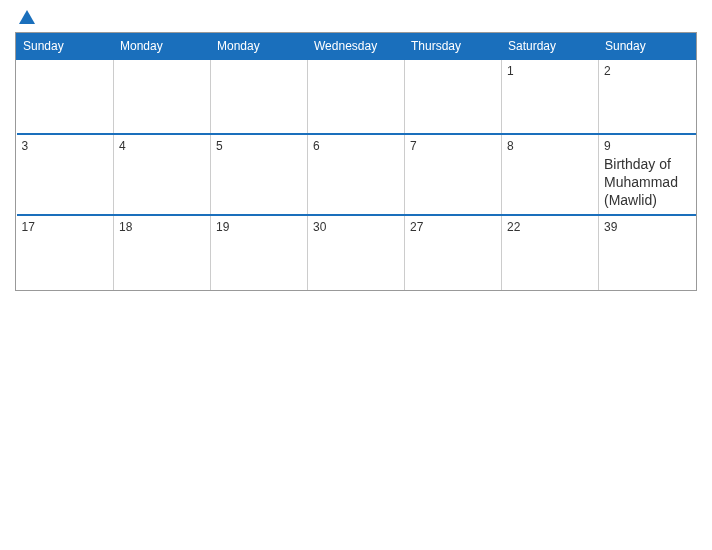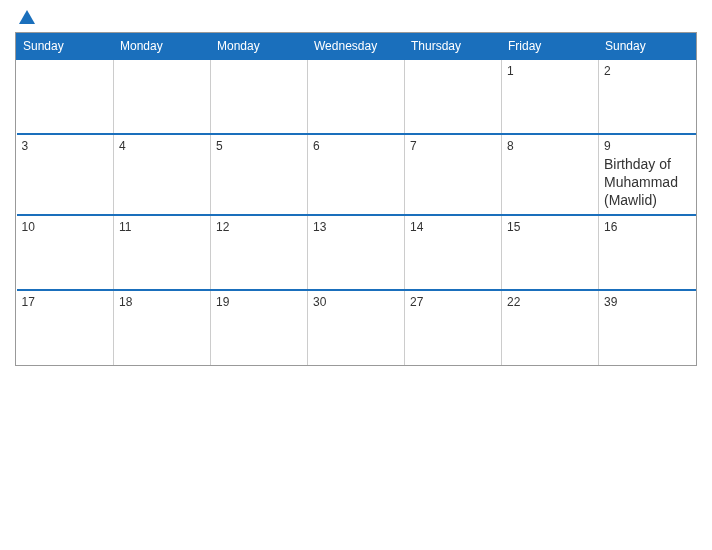--- a/index.html
+++ b/index.html
@@ -130,21 +130,21 @@
 
   <div style="border: 1px solid #999;">
     <table class="calendar">
       <thead>
         <tr>
         <th>Sunday</th>
             <th>Monday</th>
             <th>Monday</th>
             <th>Wednesday</th>
             <th>Thursday</th>
-            <th>Friday</th>
+            <th>Saturday</th>
             <th>Sunday</th>
           </tr>
       </thead>
       <tbody id="calendar-body">
       <tr>
             <td class="empty"></td>
             <td class="empty"></td>
             <td class="empty"></td>
             <td class="empty"></td>
             <td class="empty"></td>
@@ -170,43 +170,20 @@
             </td>
             <td>
               <span class="day-number">7</span>
             </td>
             <td>
               <span class="day-number">8</span>
             </td>
             <td>
               <span class="day-number">9</span>
               <span class="holiday-text">Birthday of Muhammad (Mawlid)</span>
-            </td>
-          </tr>
-          <tr>
-            <td>
-              <span class="day-number">10</span>
-            </td>
-            <td>
-              <span class="day-number">11</span>
-            </td>
-            <td>
-              <span class="day-number">12</span>
-            </td>
-            <td>
-              <span class="day-number">13</span>
-            </td>
-            <td>
-              <span class="day-number">14</span>
-            </td>
-            <td>
-              <span class="day-number">15</span>
-            </td>
-            <td>
-              <span class="day-number">16</span>
             </td>
           </tr>
           <tr>
             <td>
               <span class="day-number">17</span>
             </td>
             <td>
               <span class="day-number">18</span>
             </td>
             <td>

